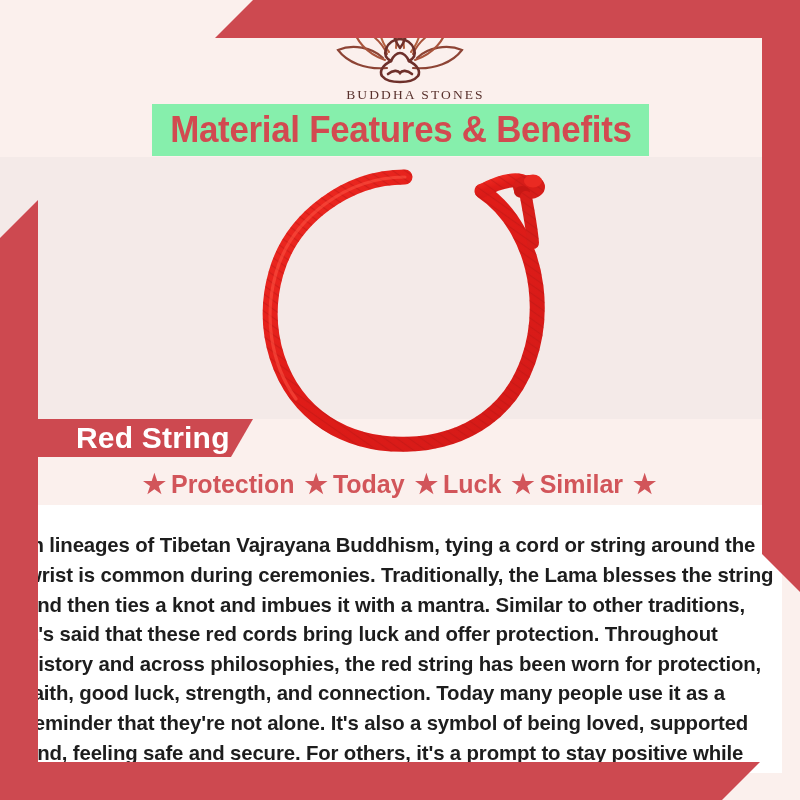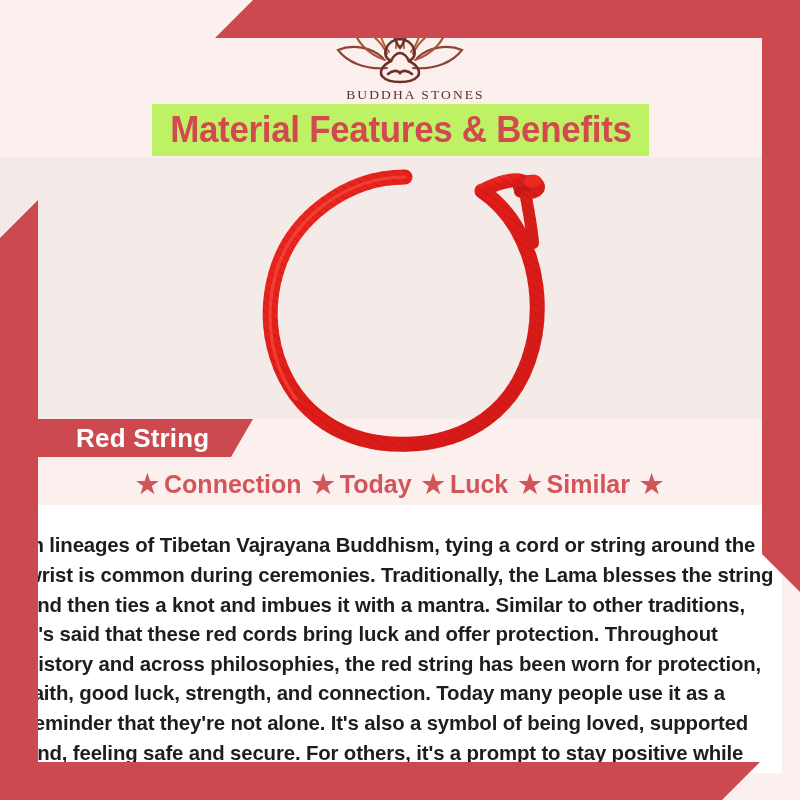--- a/index.html
+++ b/index.html
@@ -84,21 +84,21 @@
     font-weight: 400;
     padding-left: 31px;
   }
 
   .title-plate {
     position: absolute;
     left: 152px;
     top: 104px;
     width: 497px;
     height: 52px;
-    background: #bef264;
+    background: #86efac;
     display: flex;
     align-items: center;
     justify-content: center;
   }
   .title-text {
     font-size: 36px;
     font-weight: bold;
     color: #d24a50;
     letter-spacing: -0.3px;
     white-space: nowrap;
@@ -131,21 +131,21 @@
     width: 235px;
     height: 38px;
     background: #cd4950;
     z-index: 6;
     clip-path: polygon(0 0, 100% 0, calc(100% - 22px) 100%, 0 100%);
     display: flex;
     align-items: center;
   }
   .label-text {
     color: #ffffff;
-    font-size: 26px;
+    font-size: 30px;
     font-weight: bold;
     margin-left: 58px;
     letter-spacing: 0.2px;
   }
 
   
   .keywords {
     position: absolute;
     left: 0;
     top: 463px;
@@ -290,21 +290,21 @@
     </svg>
   </div>
 
   <div class="label-banner">
     <span class="label-text">Red String</span>
   </div>
 
   <div class="keywords" id="keyword-row">
       <span class="kw">
         <span class="star">★</span>
-        <span>Connection</span>
+        <span>Protection</span>
       </span>
       <span class="kw">
         <span class="star">★</span>
         <span>Today</span>
       </span>
       <span class="kw">
         <span class="star">★</span>
         <span>Luck</span>
       </span>
       <span class="kw">

